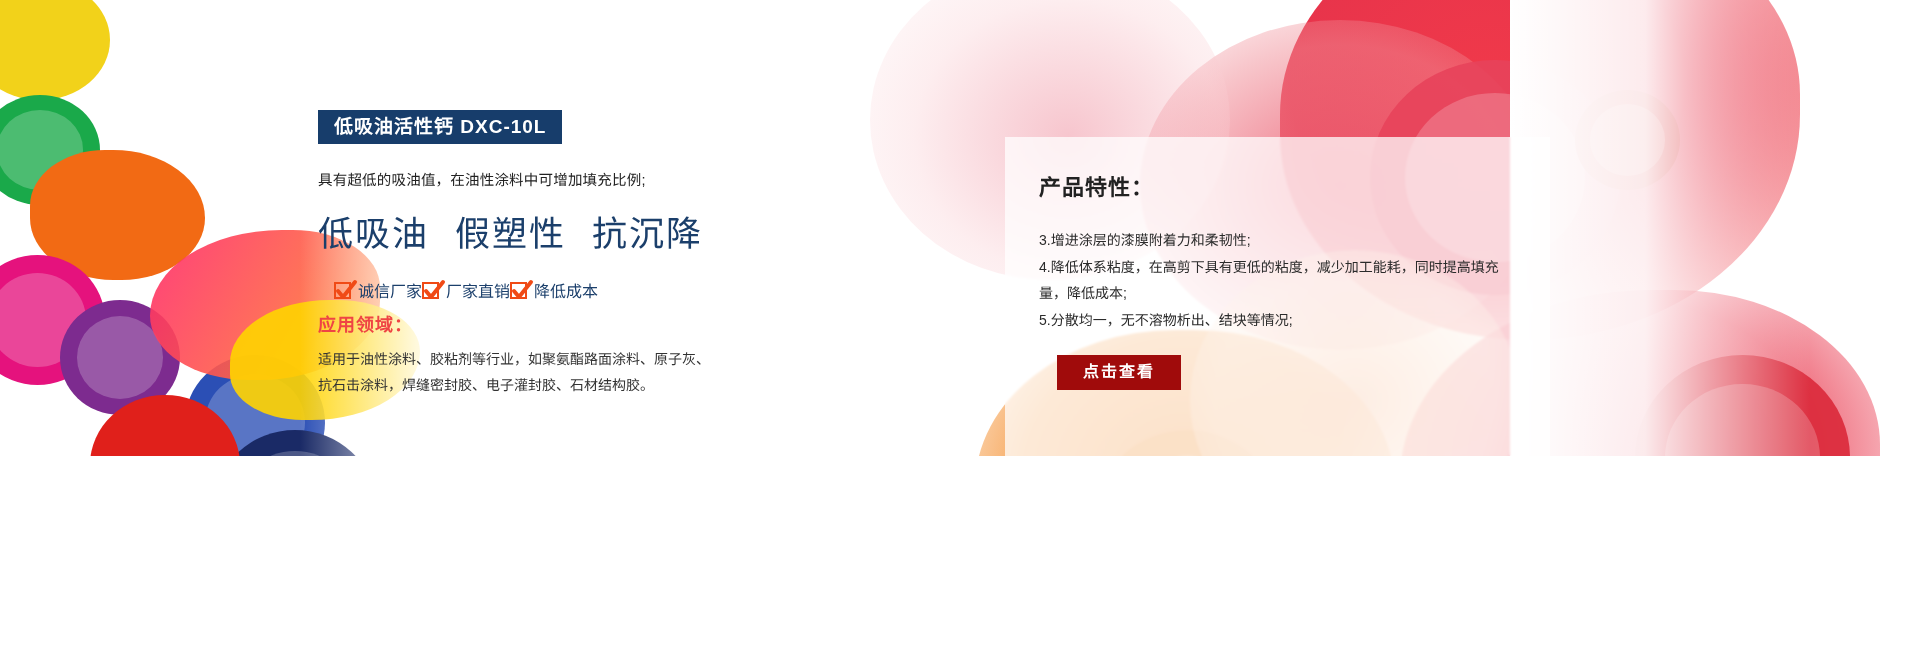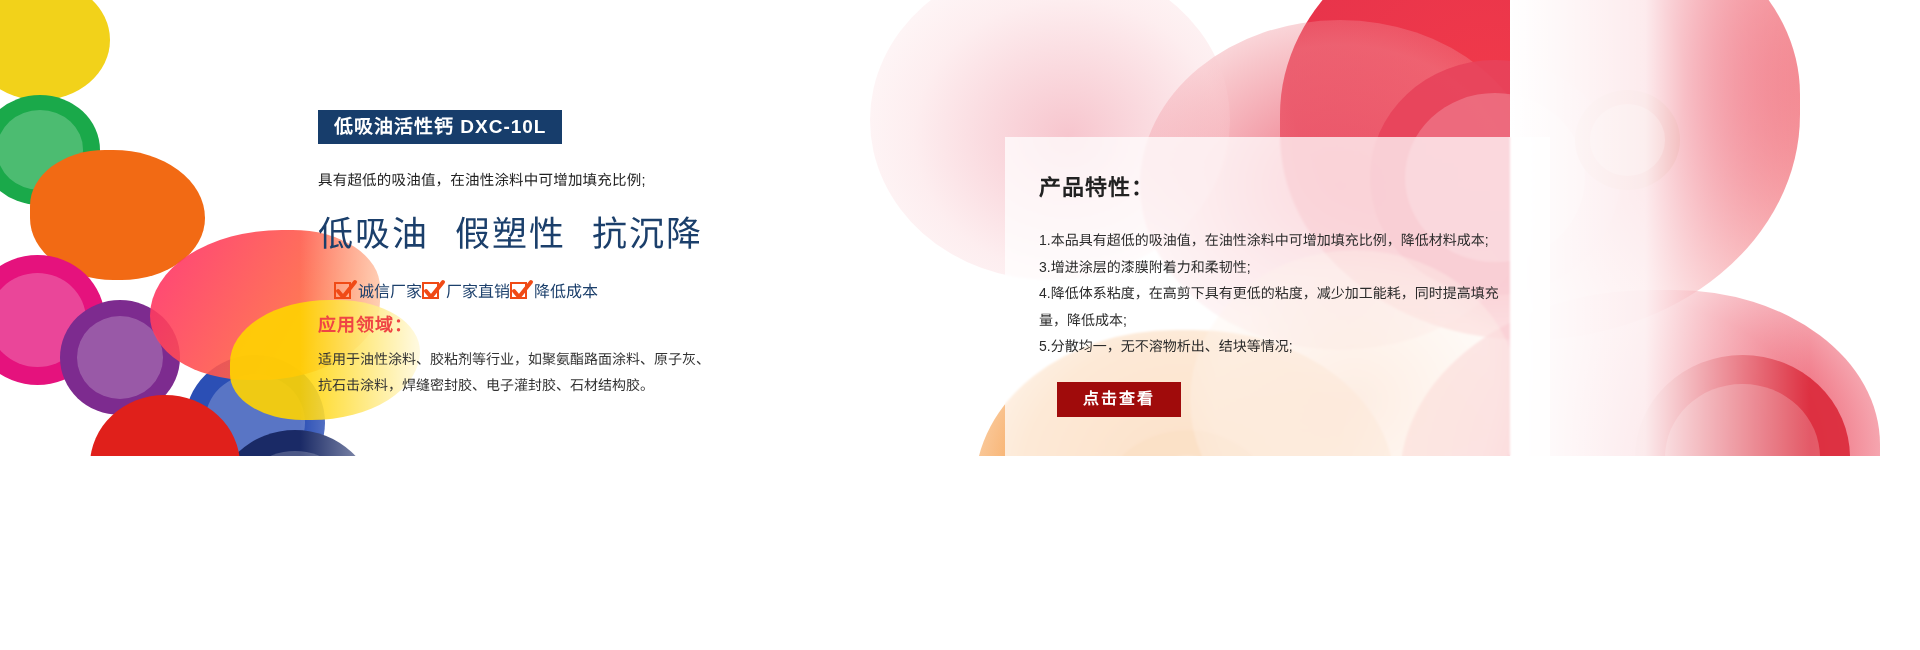--- a/index.html
+++ b/index.html
@@ -249,21 +249,20 @@
 
     <div class="section-head">应用领域：</div>
     <div class="section-body">适用于油性涂料、胶粘剂等行业，如聚氨酯路面涂料、原子灰、抗石击涂料，焊缝密封胶、电子灌封胶、石材结构胶。</div>
   </div>
 
   <div class="panel">
     <div class="panel-inner">
       <div class="panel-title">产品特性：</div>
 
       <div class="panel-list">
-        <span class="li">1.本品具有超低的吸油值，在油性涂料中可增加填充比例，降低材料成本;</span>
         <span class="li">3.增进涂层的漆膜附着力和柔韧性;</span>
         <span class="li">4.降低体系粘度，在高剪下具有更低的粘度，减少加工能耗，同时提高填充量，降低成本;</span>
         <span class="li">5.分散均一，无不溶物析出、结块等情况;</span>
       </div>
 
       <button class="cta">点击查看</button>
     </div>
   </div>
 
 </div>

